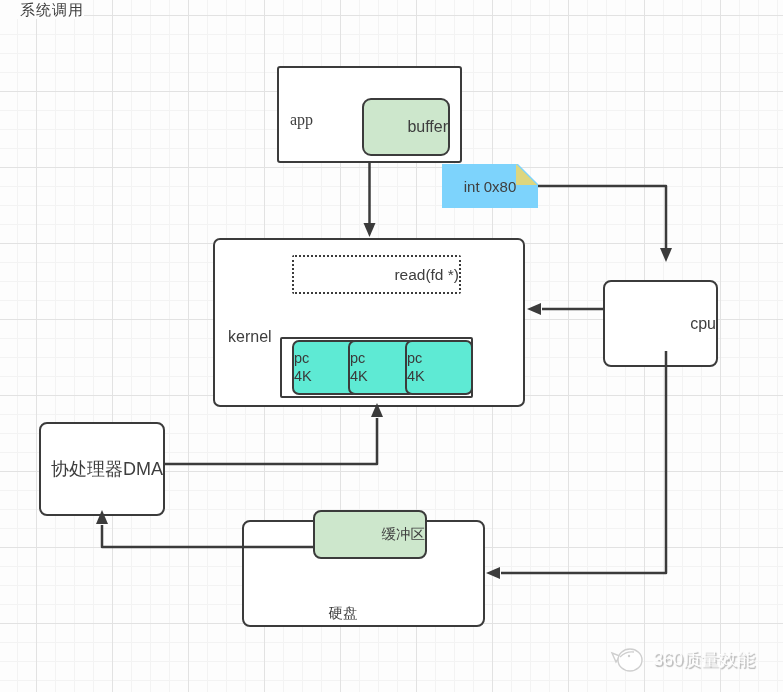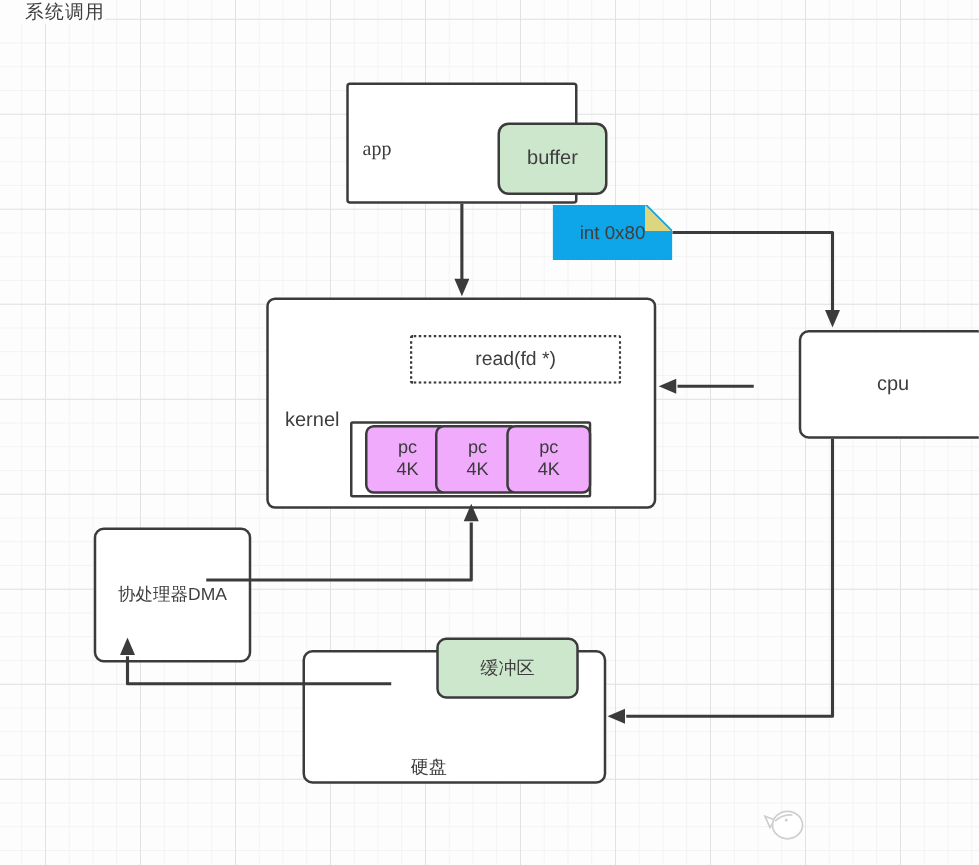--- a/index.html
+++ b/index.html
@@ -13,53 +13,53 @@
       linear-gradient(to bottom,#e2e2e2 1px,transparent 1px),
       linear-gradient(to right,#f3f3f3 1px,transparent 1px),
       linear-gradient(to bottom,#f3f3f3 1px,transparent 1px);
     background-size:76px 76px,76px 76px,19px 19px,19px 19px;
     background-position:36px 0,0 15px,17px 0,0 15px;
   }
   .box{
     position:absolute;box-sizing:border-box;background:#fff;
     border:2.5px solid #3b3b3b;z-index:2;
   }
-  .center{display:flex;align-items:center;justify-content:center;text-align:center;margin-left:36px;}
+  .center{display:flex;align-items:center;justify-content:flex-end;text-align:center;}
   .green{background:#cde7cc;}
   .lbl{position:absolute;font-size:16px;color:#3e3e3e;z-index:2;}
 
   #app-box{left:277px;top:66px;width:185px;height:97px;border-radius:3px;}
   #buffer-box{left:362px;top:98px;width:88px;height:58px;border-radius:9px;font-size:16px;}
 
   #sticky-note{
     position:absolute;left:442px;top:164px;width:96px;height:44px;
-    background:#0ea5e9;z-index:2;
+    background:#7dd3fc;z-index:2;
     clip-path:polygon(0 0,76px 0,100% 20px,100% 100%,0 100%);
     display:flex;align-items:center;justify-content:center;
     font-size:15px;color:#3f3f3f;
   }
   #sticky-note-fold{
     position:absolute;left:74px;top:0;width:21px;height:21px;
     background:#ddd67e;clip-path:polygon(0 0,100% 100%,0 100%);
   }
 
   #kernel-box{left:213px;top:238px;width:312px;height:169px;border-radius:7px;}
-  #read-box{left:292px;top:268px;width:169px;height:39px;border:2.5px dotted #3b3b3b;border-radius:2px;font-size:15.5px;}
+  #read-box{left:292px;top:255px;width:169px;height:39px;border:2.5px dotted #3b3b3b;border-radius:2px;font-size:15.5px;}
   #pc-container{left:280px;top:337px;width:193px;height:61px;border-radius:2px;}
   .pc-block{
     position:absolute;top:340px;width:68px;height:55px;border-radius:7px;
-    background:#f0abfc;z-index:3;
+    background:#5eead4;z-index:3;
     font-size:14.5px;line-height:1.2;color:#3a3a3a;
-    display:flex;flex-direction:column;align-items:center;justify-content:center;
+    display:flex;flex-direction:column;justify-content:center;
     box-sizing:border-box;border:2.5px solid #3b3b3b;
   }
   #pc-1{left:292px;} #pc-2{left:348px;} #pc-3{left:405px;}
 
-  #cpu-box{left:603px;top:264px;width:151px;height:87px;border-radius:8px;font-size:16px;}
-  #dma-box{left:39px;top:422px;width:126px;height:108px;border-radius:8px;font-size:14px;}
+  #cpu-box{left:603px;top:280px;width:115px;height:87px;border-radius:8px;font-size:16px;}
+  #dma-box{left:39px;top:422px;width:126px;height:94px;border-radius:8px;font-size:18px;}
   #disk-box{left:242px;top:520px;width:243px;height:107px;border-radius:8px;}
   #disk-buffer-box{left:313px;top:510px;width:114px;height:49px;border-radius:8px;font-size:14.5px;z-index:3;}
 
   #app-label{left:290px;top:111px;font-family:Liberation Serif, serif;}
   #kernel-label{left:228px;top:328px;}
   #disk-label{left:242px;top:604px;width:202px;text-align:center;font-size:14.5px;z-index:3;}
 
   #syscall-label{
     left:330px;top:192px;width:84px;height:19px;line-height:19px;
     text-align:right;background:#fdfdfd;font-size:15px;letter-spacing:1px;z-index:4;
@@ -160,13 +160,14 @@
 
 <div id="watermark">
   <svg width="42" height="32" viewBox="0 0 42 32">
     <g stroke="#cfcfcf" stroke-width="1.4" fill="#ffffff">
       <path d="M6 10 L14 13 L10 19 Z"></path>
       <ellipse cx="24" cy="17" rx="12" ry="11"></ellipse>
       <path d="M14 14 Q20 8 28 9" fill="none"></path>
     </g>
     <circle cx="23" cy="13" r="1.2" fill="#cfcfcf"></circle>
   </svg>
+  <span id="watermark-text">360质量效能</span>
 </div>
 
 </body></html>

